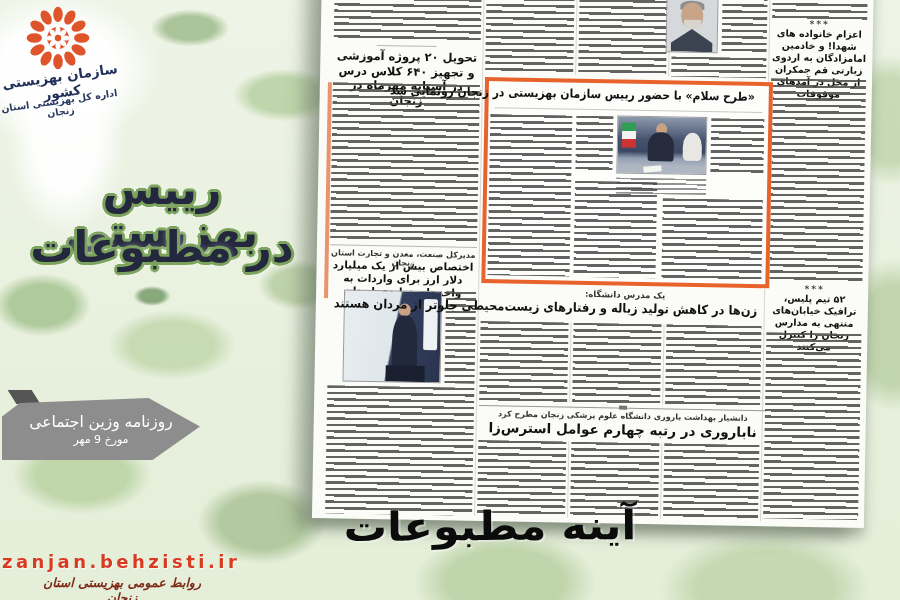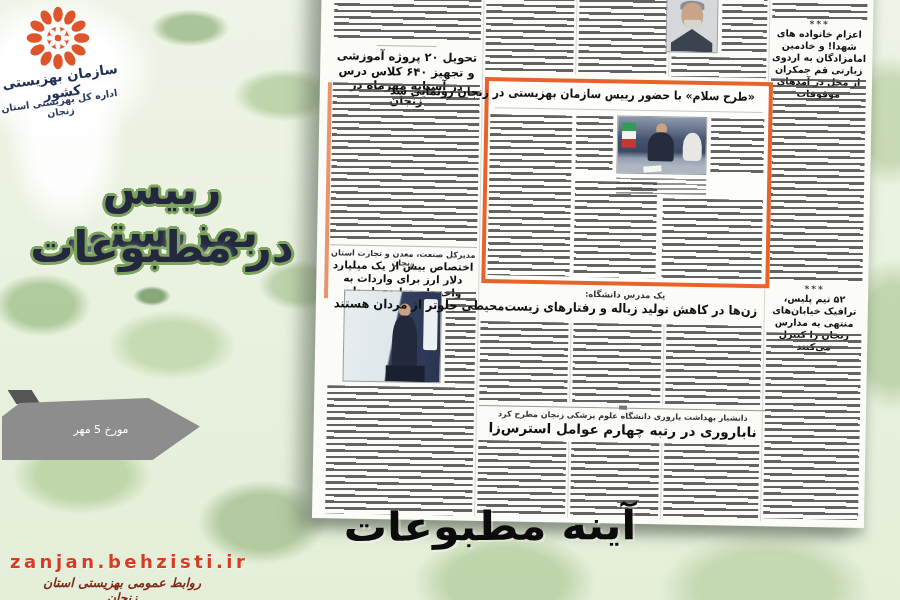--- a/index.html
+++ b/index.html
@@ -33,21 +33,21 @@
   .bigtitle{width:312px;left:6px;text-align:center;font-size:43px;font-weight:900;line-height:1;
     color:#23283f;direction:rtl;
     text-shadow:2px 2px 0 #7ca35e,-2px 2px 0 #7ca35e,2px -2px 0 #7ca35e,-2px -2px 0 #7ca35e,
       0 3px 0 #7ca35e,0 -3px 0 #7ca35e,3px 0 0 #7ca35e,-3px 0 0 #7ca35e,0 0 10px rgba(255,255,255,.85);}
   #ribbon{left:2px;top:398px;width:198px;height:62px;background:#8d8d8d;
     clip-path:polygon(0% 30%,9% 8%,74% 0%,100% 46%,76% 100%,0% 100%);
     display:flex;flex-direction:column;align-items:center;justify-content:center;gap:2px;direction:rtl;}
   #ribbon .l1{color:#fff;font-size:15.5px;}
   #ribbon .l2{color:#fff;font-size:11px;}
   #ribbon-fold{left:12px;top:390px;width:24px;height:14px;background:#555;transform:skewX(32deg);}
-  #site-url{left:10px;top:551px;width:215px;text-align:center;font-size:18px;font-weight:900;
+  #site-url{left:2px;top:551px;width:215px;text-align:center;font-size:18px;font-weight:900;
     letter-spacing:3.5px;color:#d93a20;direction:ltr;text-shadow:1px 1px 0 rgba(255,255,255,.7);}
   #credit{left:28px;top:575px;width:188px;text-align:center;font-size:12.5px;font-style:italic;
     font-weight:bold;color:#7e2a16;direction:rtl;}
   
   #page{left:322px;top:-30px;width:552px;height:548px;background:#fbfbf7;z-index:1;
     transform:rotate(1.05deg);transform-origin:0 0;
     box-shadow:-16px 10px 16px rgba(100,112,96,.5),0 8px 12px rgba(100,112,96,.45);}
   .greek{background-image:repeating-linear-gradient(to bottom,rgba(72,72,72,.85) 0 2.4px,rgba(0,0,0,0) 2.4px 6.4px);}
   .greek-sm{background-image:repeating-linear-gradient(to bottom,rgba(120,120,120,.8) 0 1.8px,rgba(0,0,0,0) 1.8px 4.8px);}
   .vdiv{width:1px;background:#d8d8d0;}
@@ -145,21 +145,22 @@
     </svg>
   </div>
   <div id="org-name" class="abs leftpanel">سازمان بهزیستی کشور</div>
   <div id="org-sub" class="abs leftpanel">اداره کل بهزیستی استان زنجان</div>
 
   <div class="abs leftpanel bigtitle" style="top:168px;">رییس بهزیستی</div>
   <div class="abs leftpanel bigtitle" style="top:226px;">در مطبوعات</div>
 
   <div id="ribbon-fold" class="abs leftpanel"></div>
   <div id="ribbon" class="abs leftpanel">
-    <div class="l2">مورخ 5 مهر</div>
+    <div class="l1">روزنامه وزین اجتماعی</div>
+    <div class="l2">مورخ 9 مهر</div>
   </div>
 
   <div id="site-url" class="abs leftpanel">zanjan.behzisti.ir</div>
   <div id="credit" class="abs leftpanel">روابط عمومی بهزیستی استان زنجان</div>
 
   <div id="page" class="abs">
     <div id="edge-strip" class="abs"></div>
 
     <div class="abs vdiv" style="left:162px;top:20px;height:523px;"></div>
     <div class="abs vdiv" style="left:448px;top:20px;height:523px;"></div>

